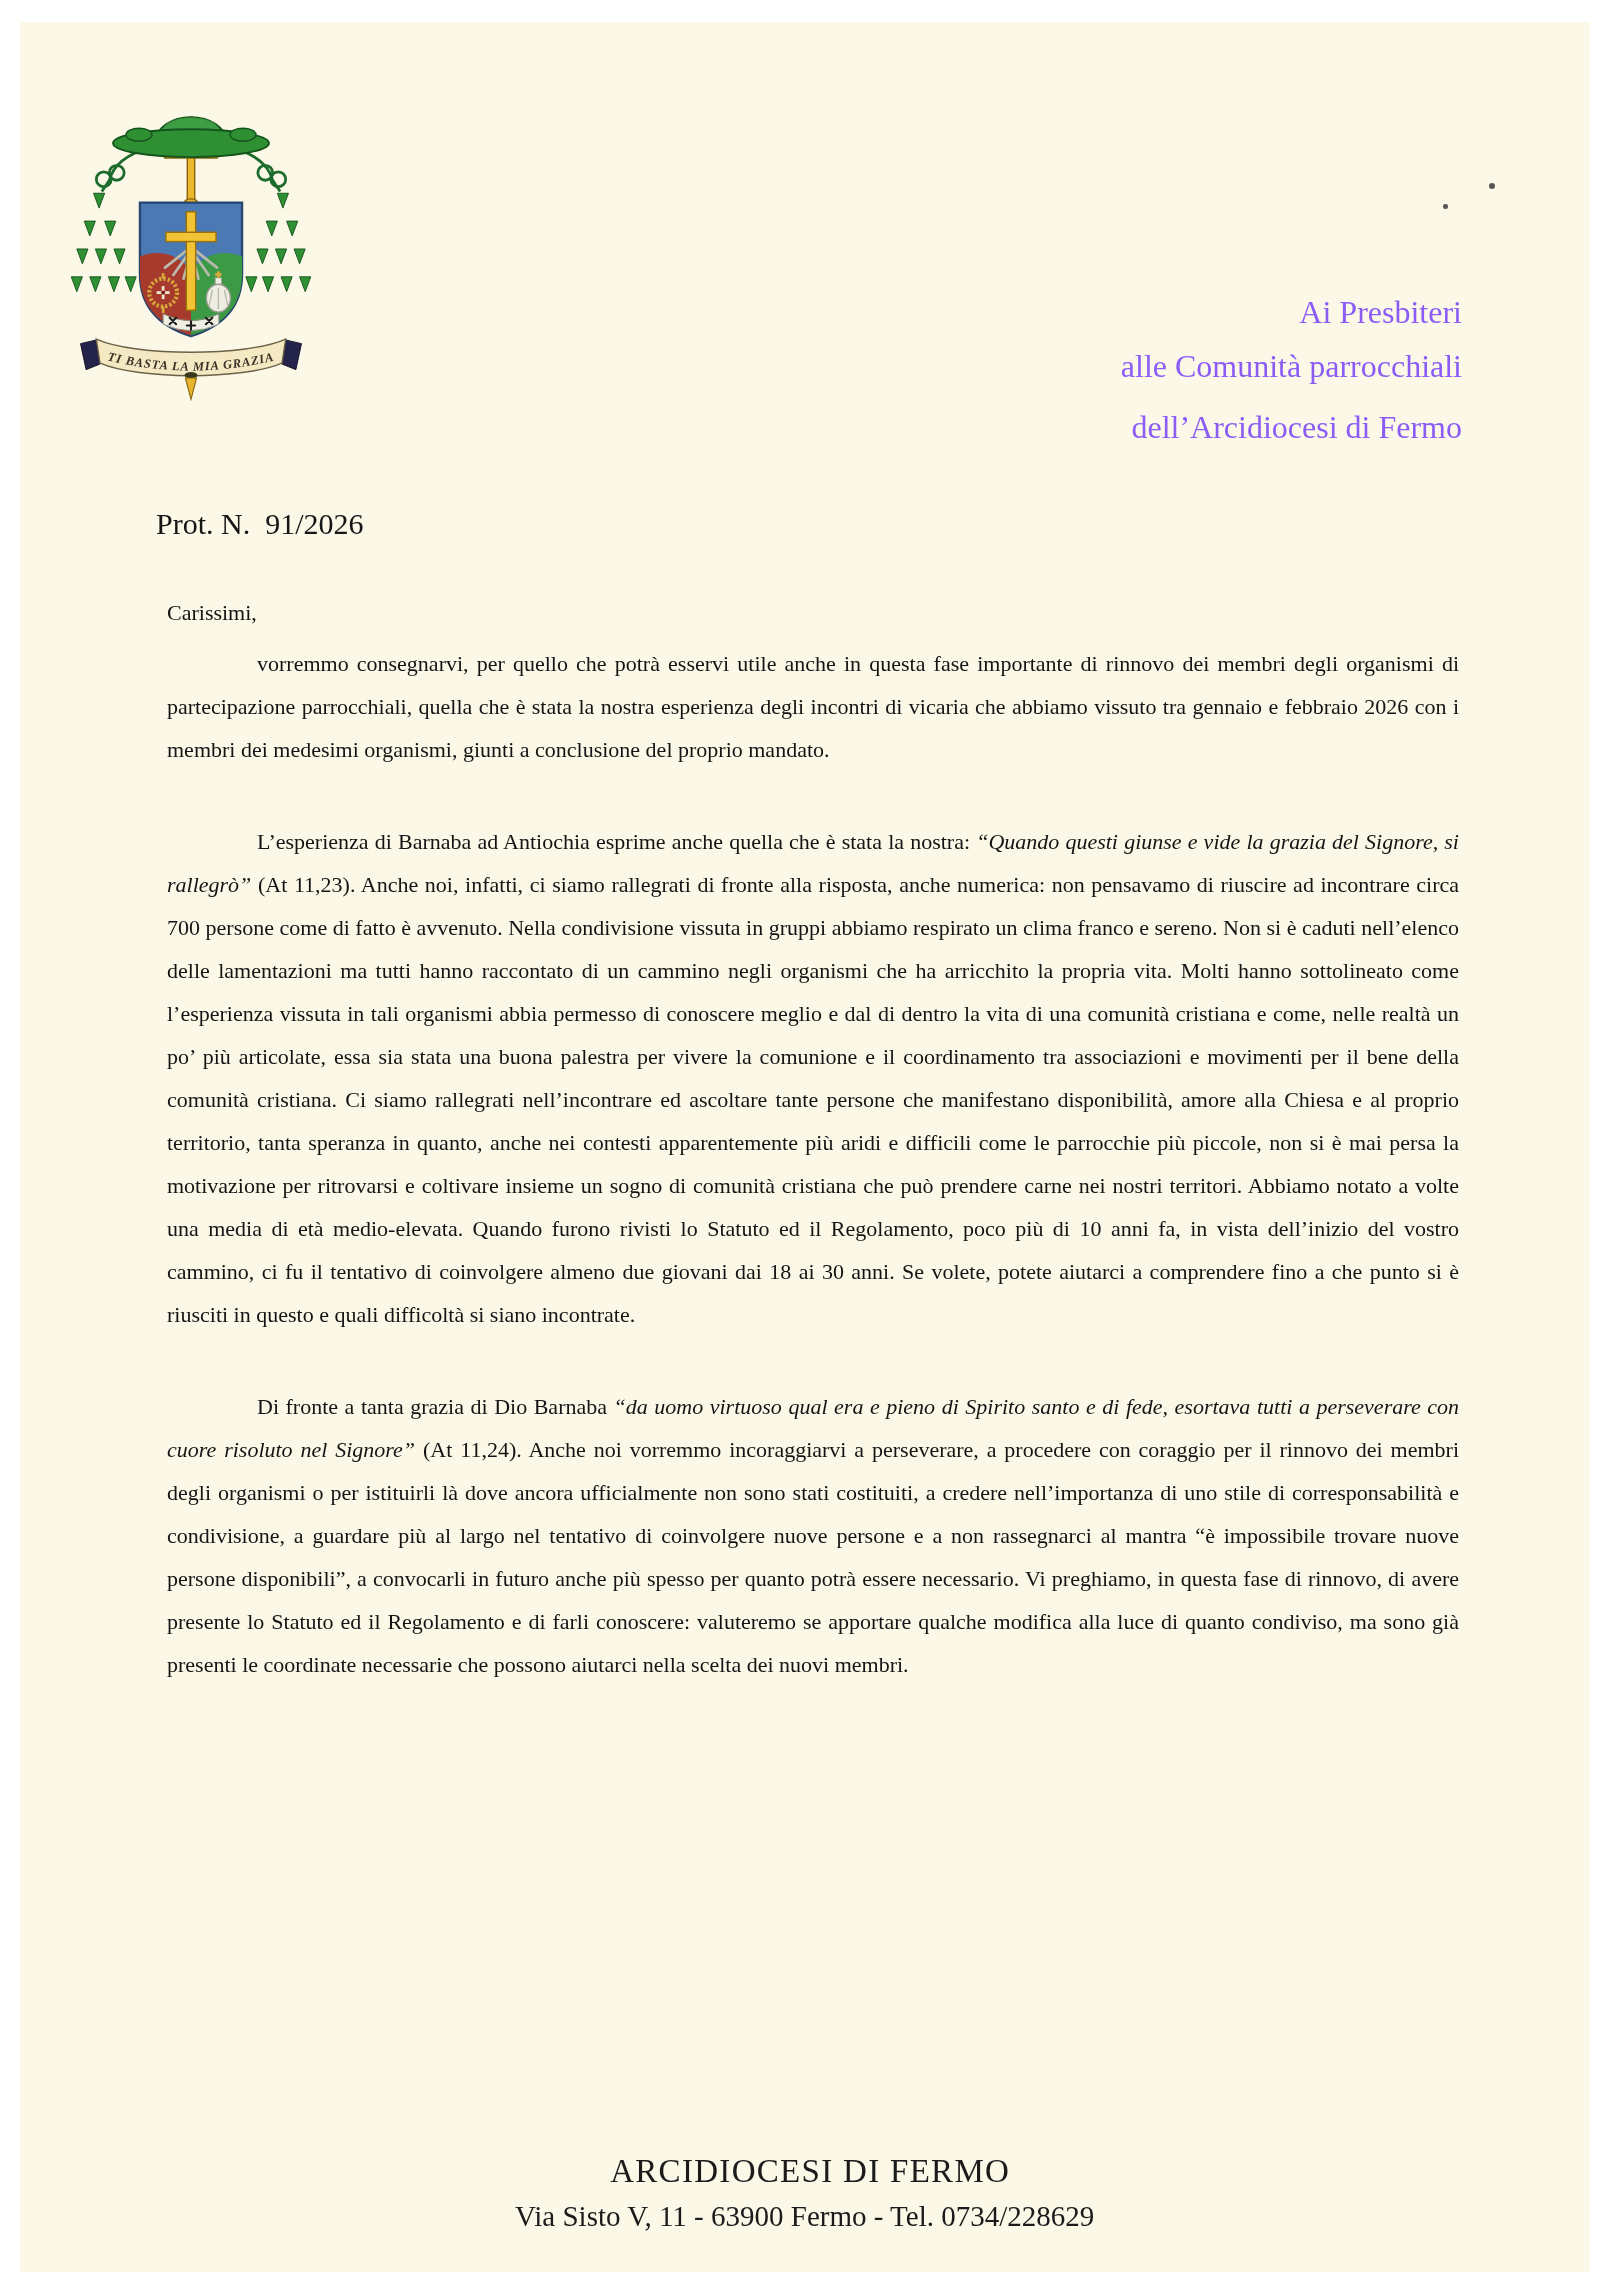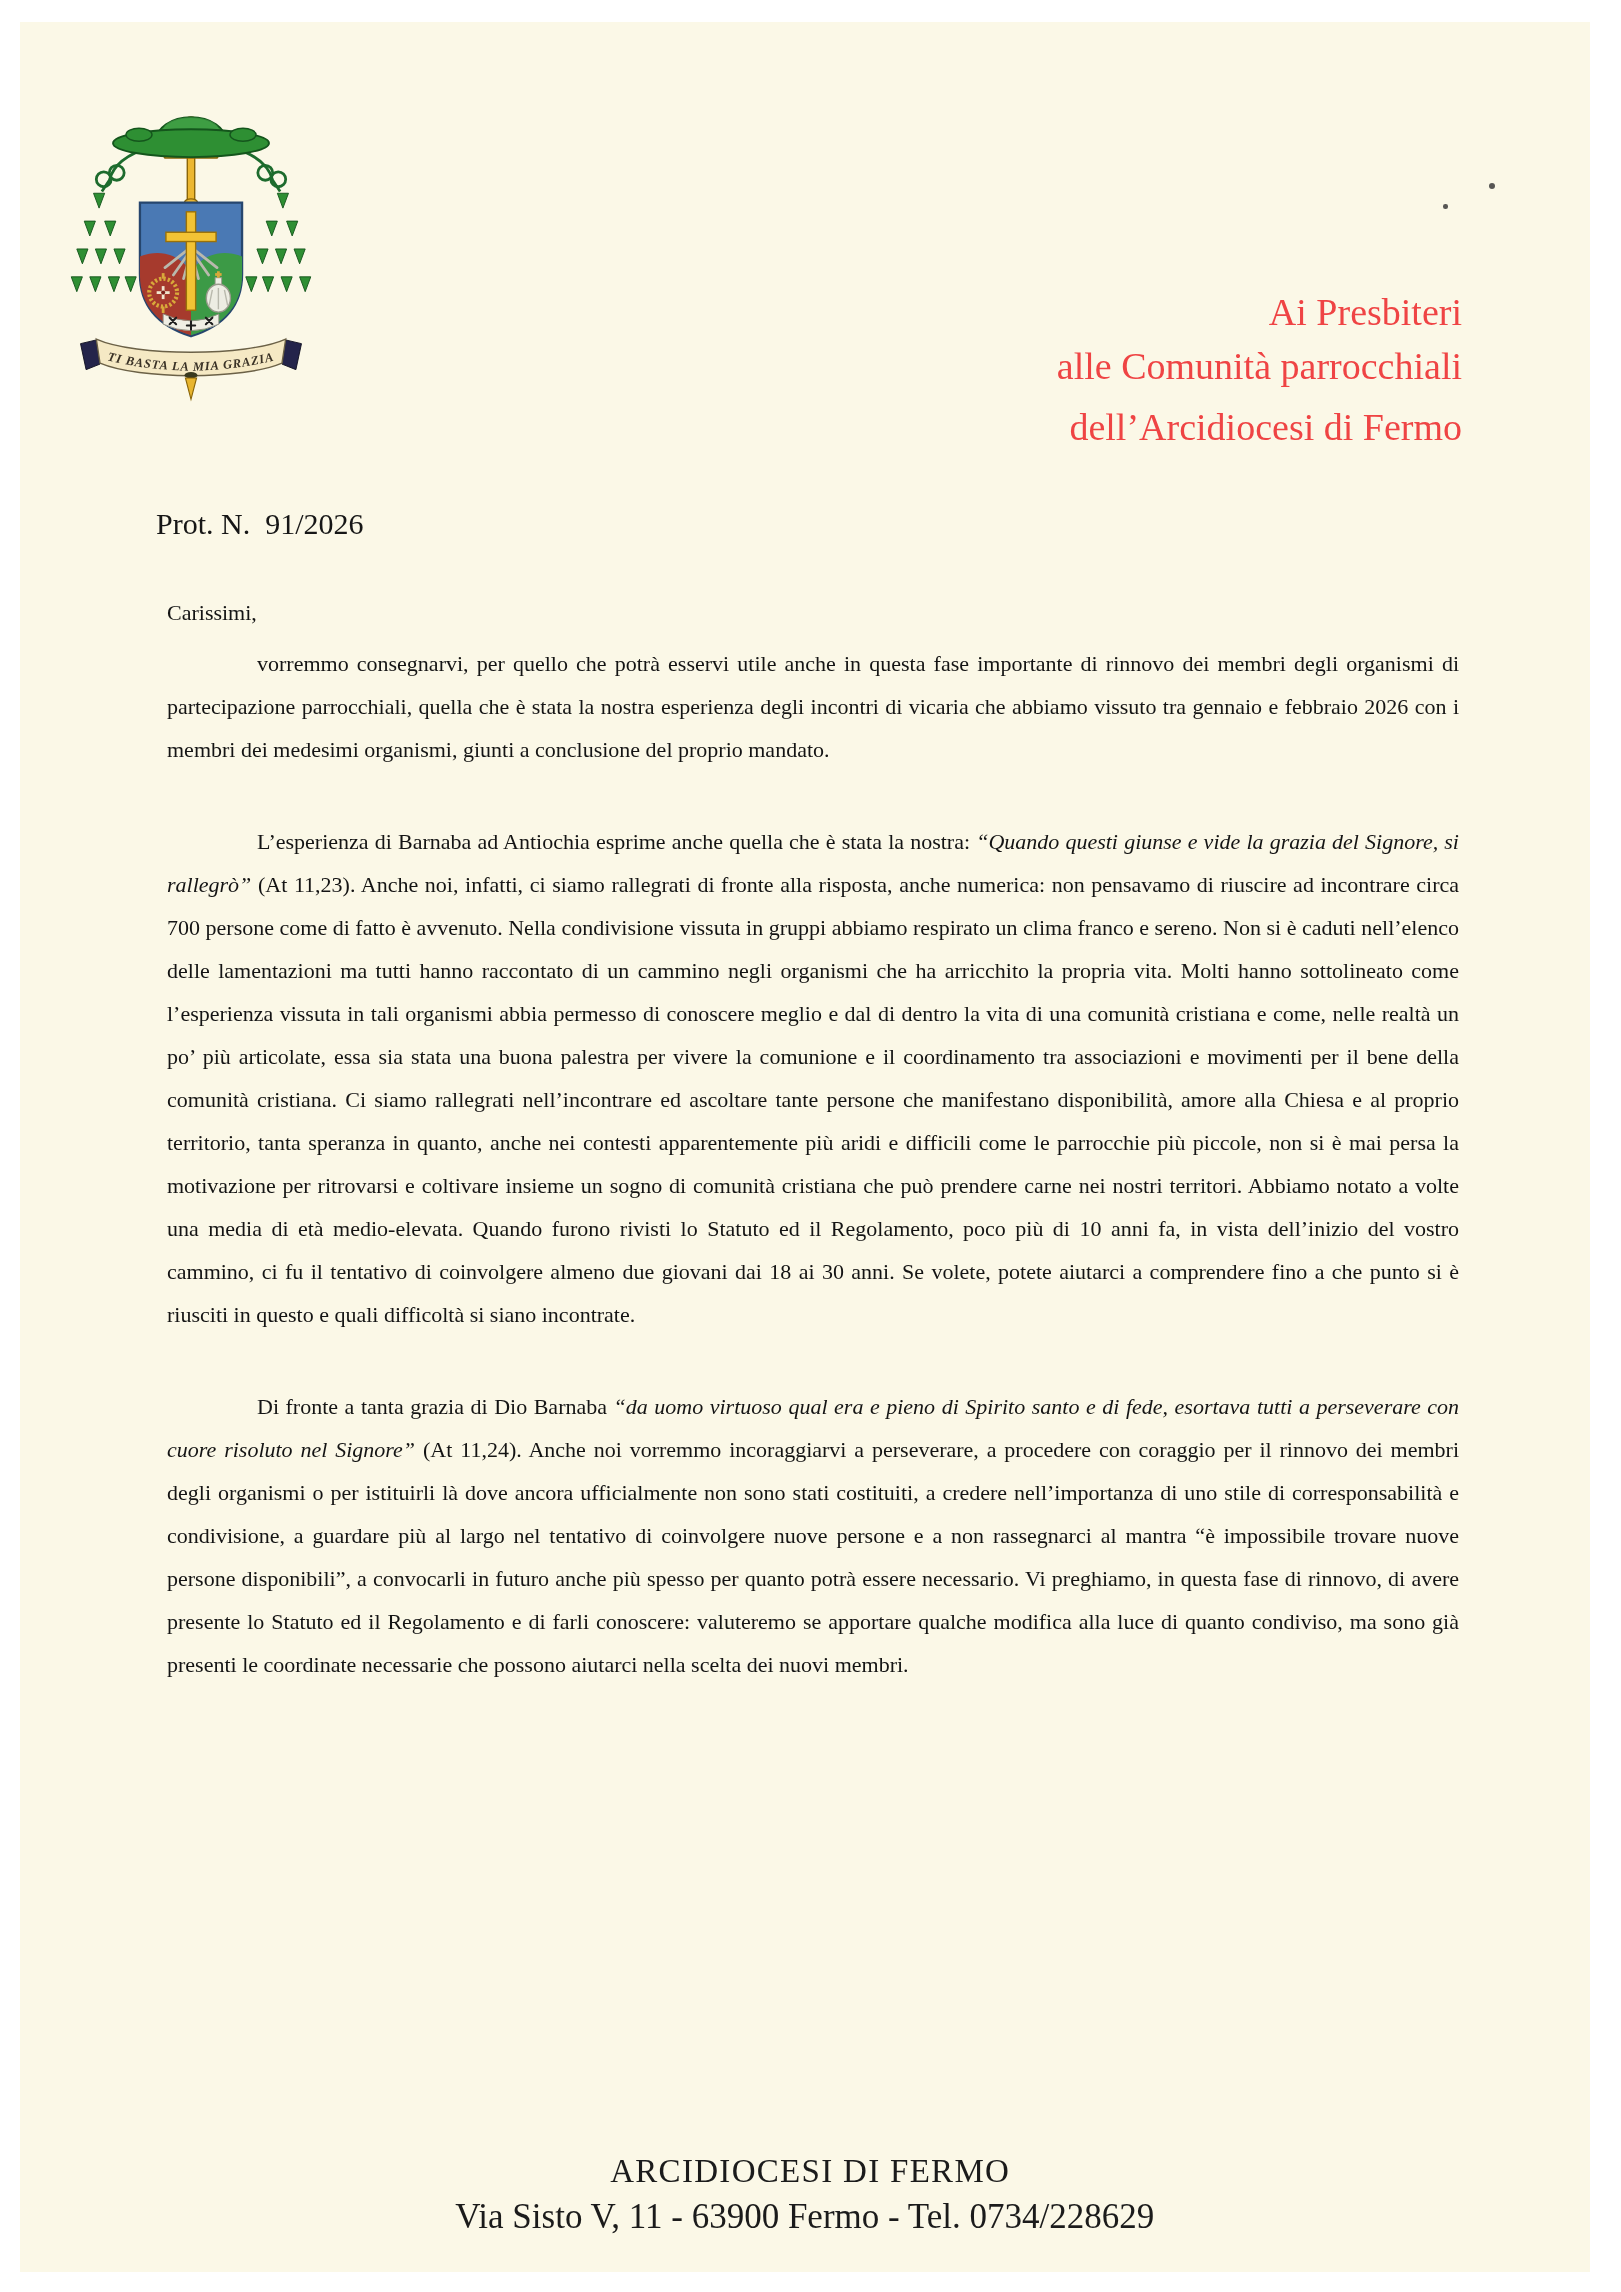--- a/index.html
+++ b/index.html
@@ -14,21 +14,21 @@
   }
   
   .speck{position:absolute;background:#3a3a3a;border-radius:50%;opacity:.85;}
   .speck1{left:1489px;top:183px;width:6.3px;height:6.3px;}
   .speck2{left:1443px;top:204px;width:4.5px;height:4.5px;}
   
   .emblem{position:absolute;left:61px;top:93px;width:260px;height:311px;}
   
   .recipient{
     position:absolute;top:285px;right:159px;text-align:right;
-    font-size:38px;line-height:54px;color:#ef4444;
+    font-size:32px;line-height:54px;color:#8b5cf6;
   }
   .recipient .r3{margin-top:7.2px;}
   
   .prot{
     position:absolute;left:156px;top:507px;font-size:30px;color:#161616;
     white-space:pre;
   }
   
   .body-text{
     position:absolute;left:167px;top:591px;width:1292px;
@@ -39,21 +39,21 @@
   .body-text p + p{margin-top:49px;}
   .body-text p.first{margin-top:8px;}
   .run-i{font-style:italic;}
   .run-b{font-weight:normal;}
   
   .footer{
     position:absolute;left:19.7px;top:2149px;width:1570px;text-align:center;
     color:#1b1b1b;
   }
   .footer .org{font-size:33px;letter-spacing:1.3px;line-height:45px;margin-left:11px;}
-  .footer .addr{font-size:35px;line-height:45px;}
+  .footer .addr{font-size:29px;line-height:45px;}
 </style>
 </head>
 <body>
 
 <div class="paper"></div>
 
 <div class="speck speck1"></div>
 <div class="speck speck2"></div>
 
 <svg class="emblem" viewBox="0 0 280 335" xmlns="http://www.w3.org/2000/svg">

